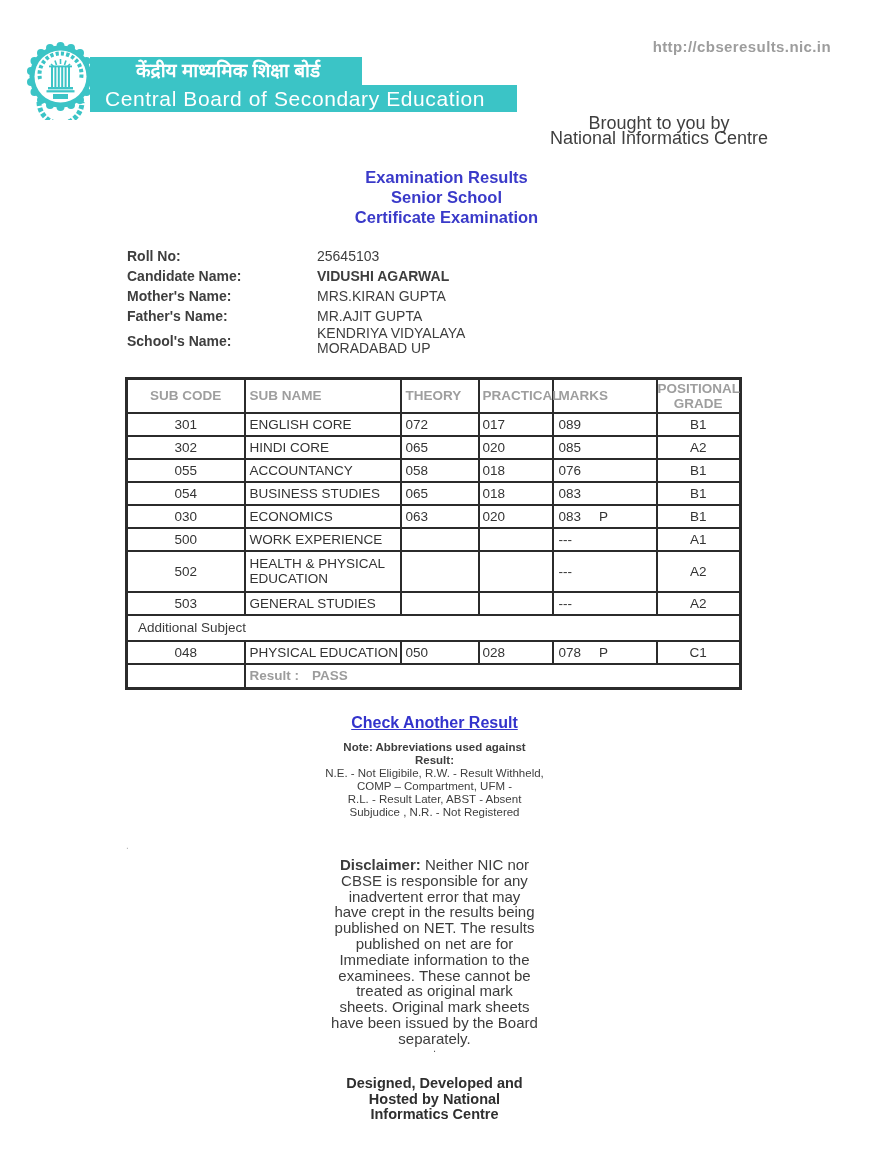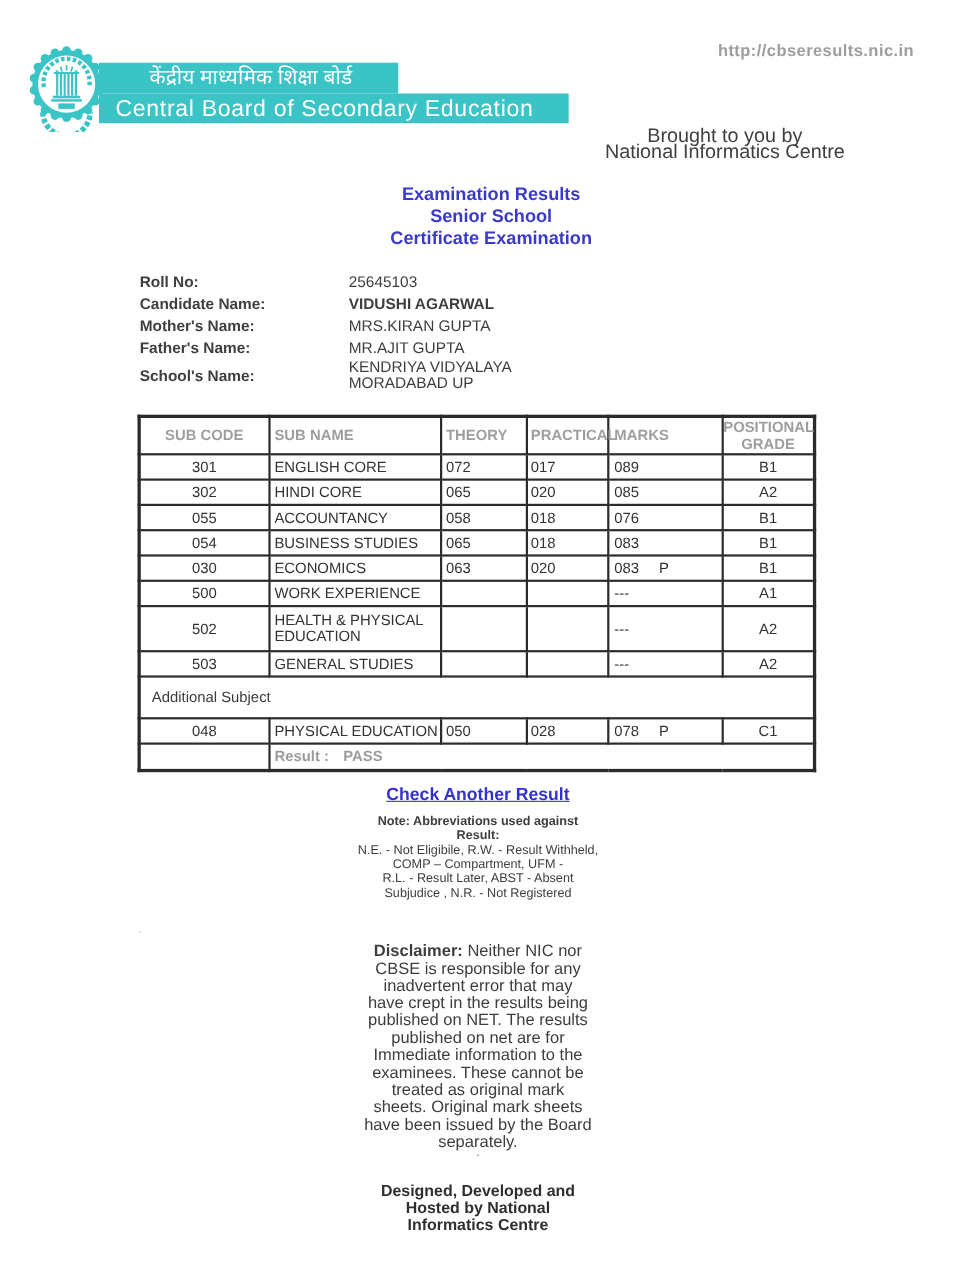--- a/index.html
+++ b/index.html
@@ -10,21 +10,21 @@
   .url-watermark {
     position:absolute; top:38px; right:38px;
     font-size:15px; font-weight:bold; color:#9d9d9d; letter-spacing:.4px;
   }
 
   .logo { position:absolute; left:24px; top:41px; width:73px; height:79px; }
 
   .banner-hi {
     position:absolute; left:90px; top:57px; width:272px; height:28px;
     background:#3bc4c6; color:#ffffff; font-size:19px; line-height:28px;
-    padding-left:46px; white-space:nowrap; overflow:hidden;
+    padding-left:46px; white-space:nowrap; overflow:hidden;font-weight:bold;
   }
   .banner-en {
     position:absolute; left:90px; top:85px; width:427px; height:27px;
     background:#3bc4c6; color:#ffffff; font-size:21px; line-height:27px;
     padding-left:15px; letter-spacing:.6px; white-space:nowrap; overflow:hidden;
   }
 
   .brought { position:absolute; top:116px; right:101px; text-align:center;
     font-size:18px; font-weight:normal; line-height:15px; color:#3f3f3f; }
 
@@ -45,21 +45,21 @@
   .c-code { width:118px; text-align:center;margin-left:24px; }
   .c-name { width:156px; text-align:left; padding-left:4px; }
   .c-theory { width:78px; text-align:left; padding-left:4px; }
   .c-prac { width:74px; text-align:left; padding-left:3px; }
   .c-marks { width:104px; text-align:left; padding-left:5px; }
   .c-grade { width:84px; text-align:center; }
   tr.r { height:23px; }
   tr.r-tall { height:41px; }
   tr.r .c-name { line-height:15px; }
   .flag { margin-left:18px; }
-  td.addl { text-align:left; padding-left:10px; height:38px; color:#3b3b3b; }
+  td.addl { text-align:left; padding-left:10px; height:26px; color:#3b3b3b; }
   tr.result-row { height:25px; }
   td.result-cell { text-align:left; padding-left:4px; color:#9c9c9c; font-weight:bold; }
   .result-val { margin-left:13px; }
 
   .check-link-wrap { position:absolute; top:714px; left:0; width:100%; text-align:center; }
   a.check-link { color:#3333cc; font-weight:bold; font-size:16px; text-decoration:underline; cursor:pointer; }
 
   .note { position:absolute; top:741px; left:0; width:100%; text-align:center;
     font-size:11.5px; line-height:12.9px; color:#3e3e3e; }
   .note .nb { font-weight:bold; }

